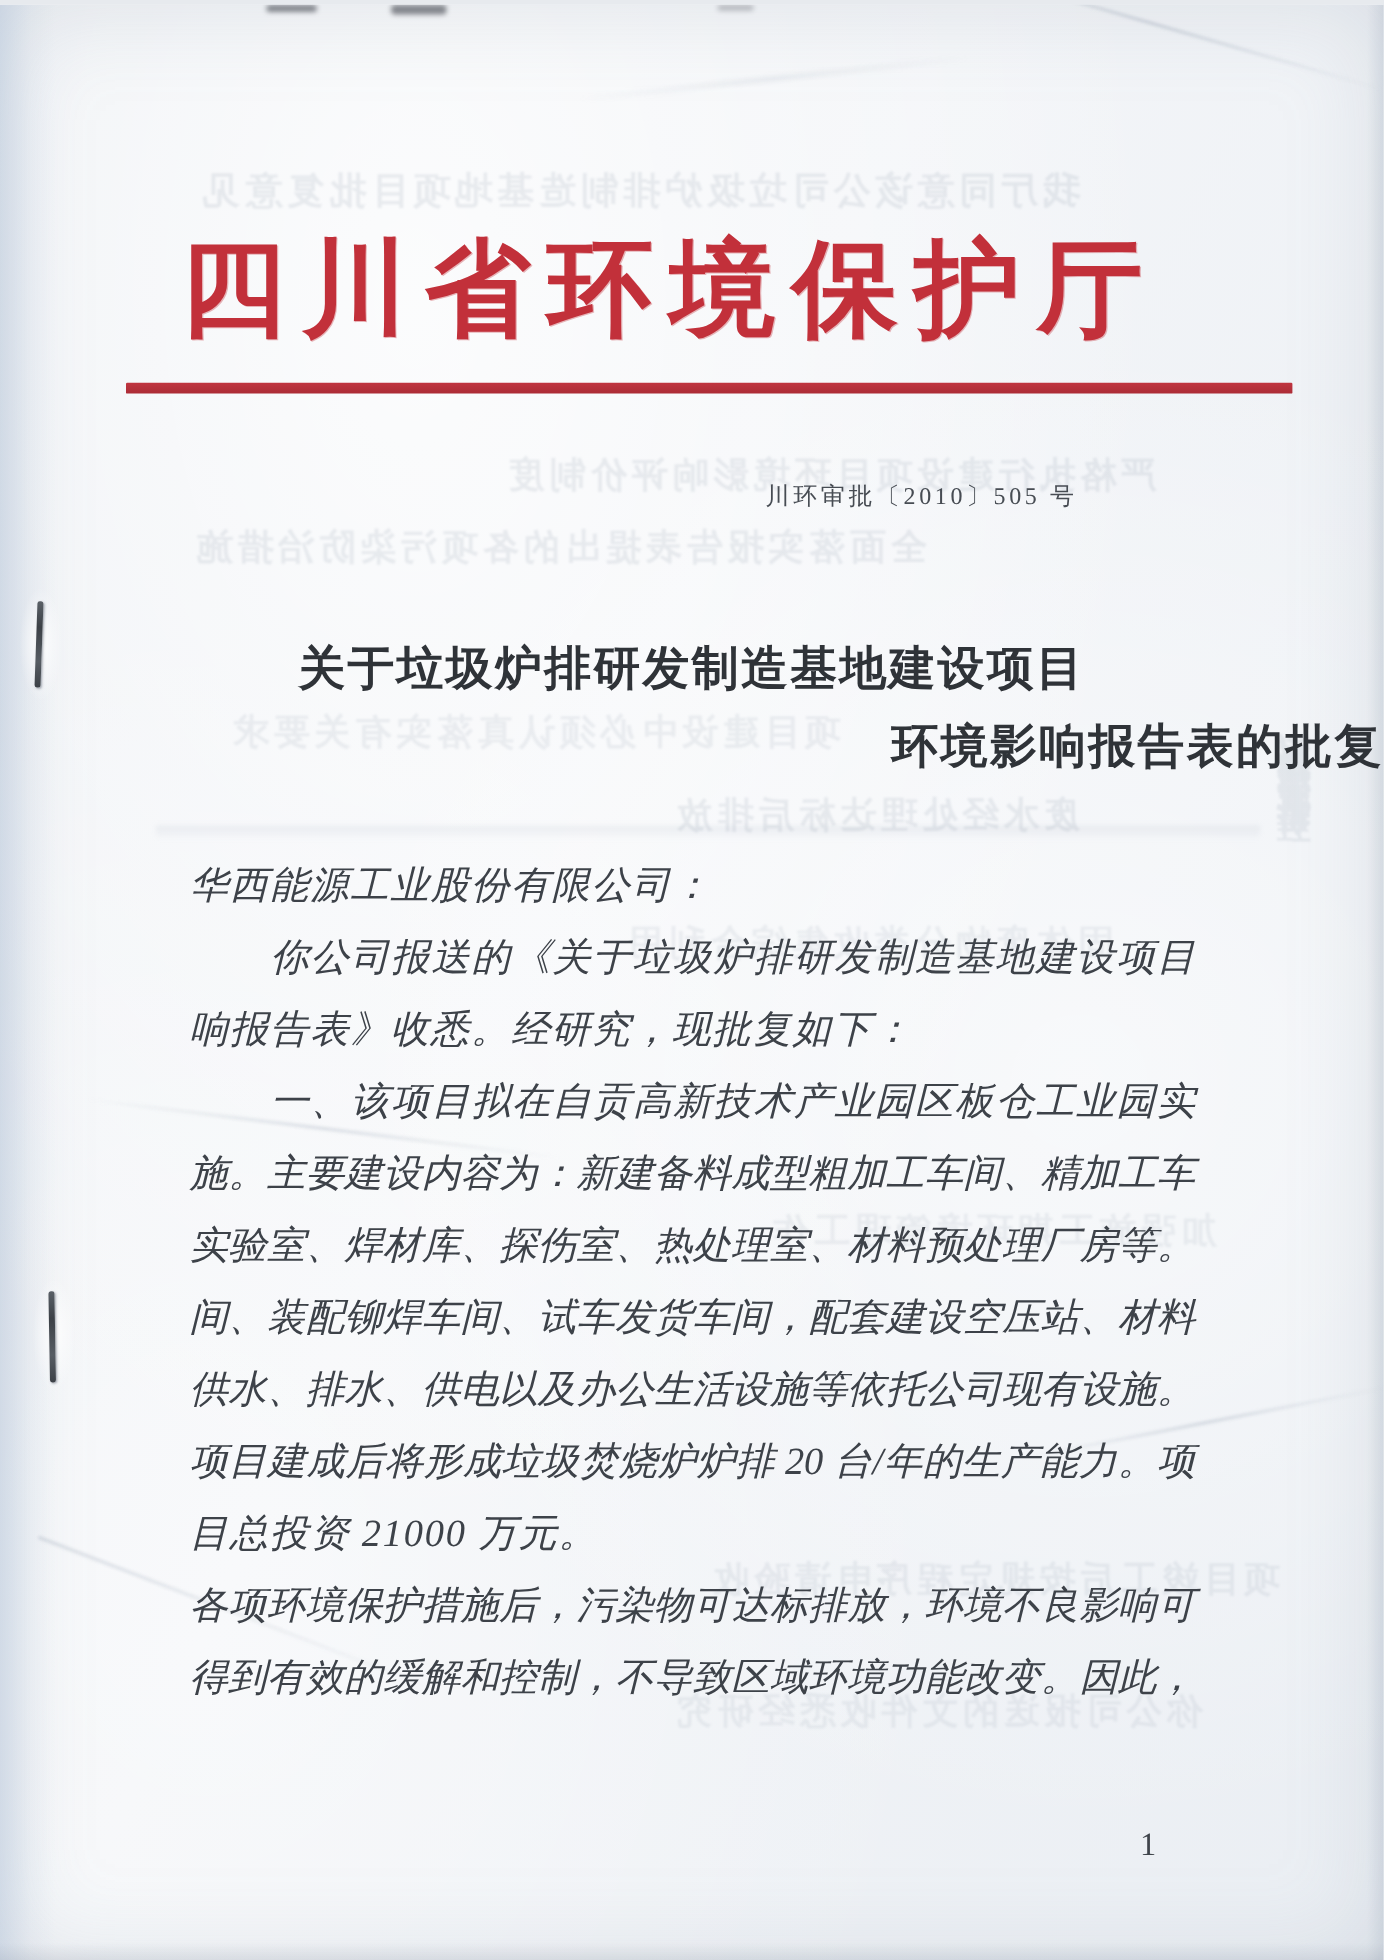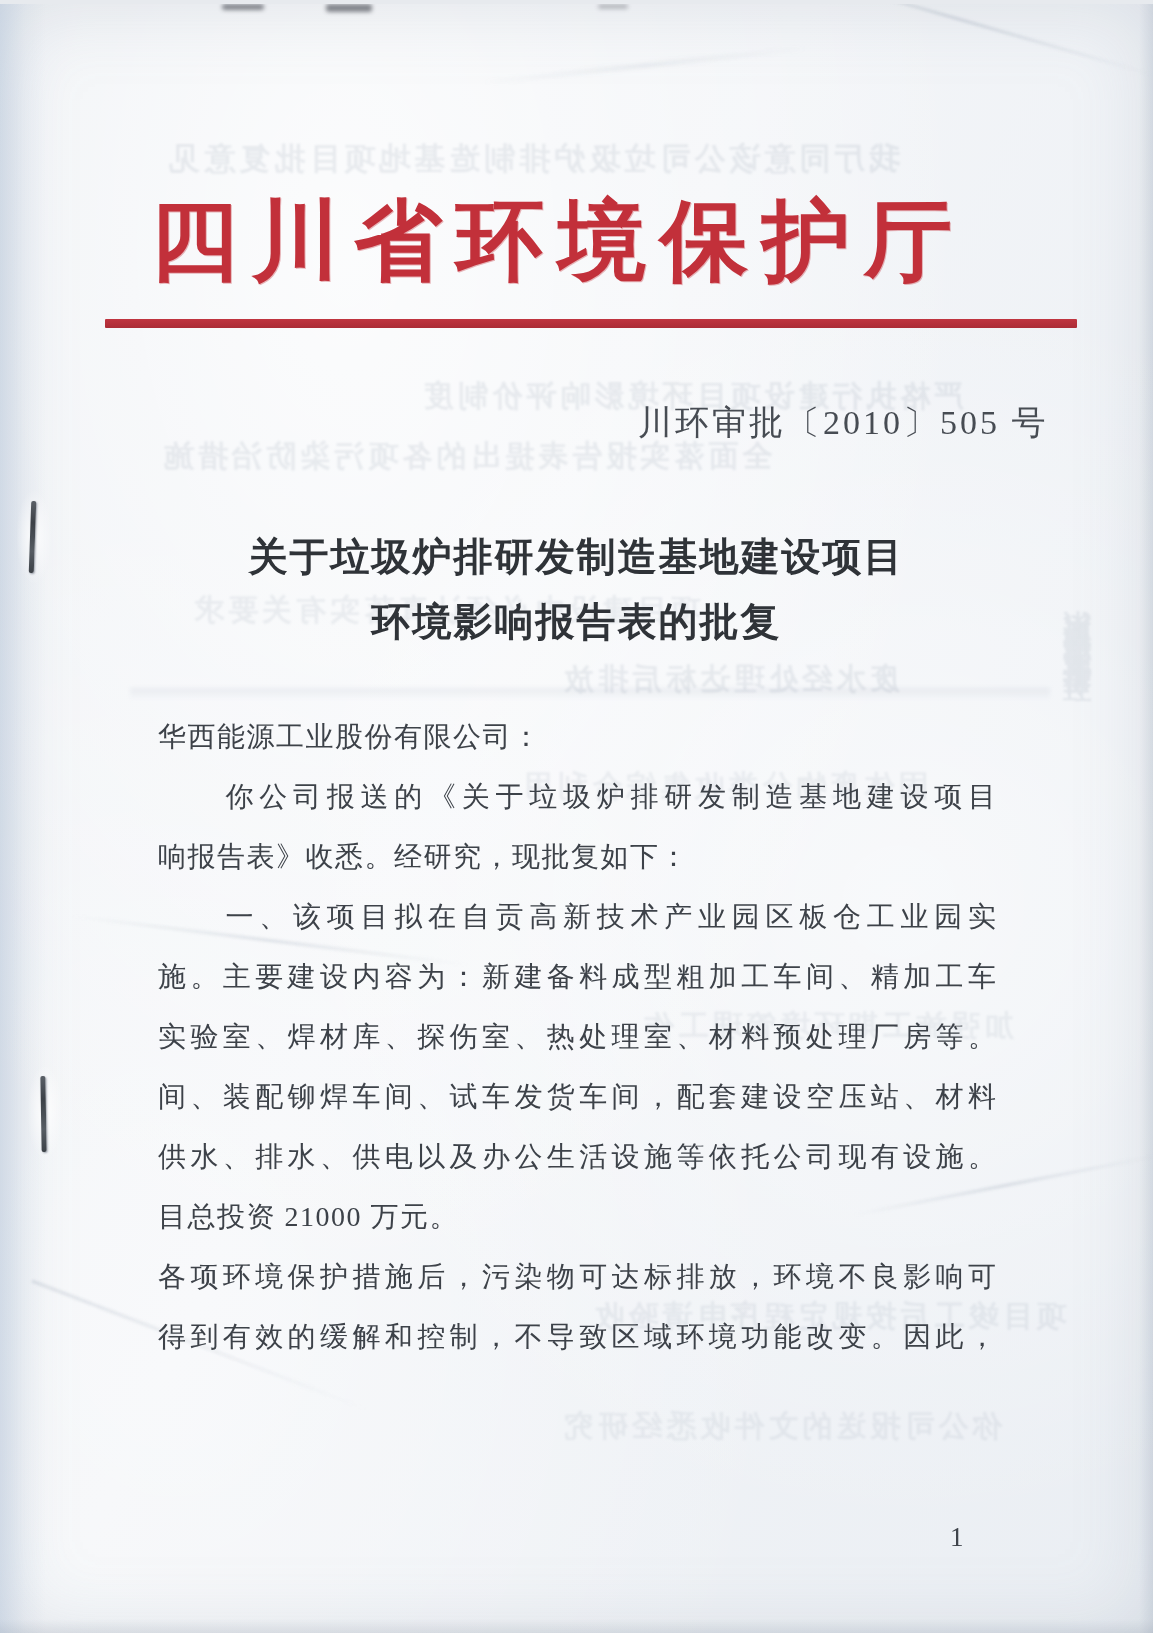--- a/index.html
+++ b/index.html
@@ -70,30 +70,30 @@
   .agency{
     position:absolute;left:150px;top:178px;width:860px;
     font-size:88px;font-weight:bold;letter-spacing:14px;
     color:#c2303a;white-space:nowrap;
     text-shadow:1px 1px 0 rgba(194,48,58,.35);
   }
   .redline{position:absolute;left:105px;top:315px;width:972px;height:9px;
     background:linear-gradient(to bottom,#c03540,#ab2c36);border-radius:1px;}
   .docnum{
     position:absolute;left:638px;top:396px;
-    font-size:34px;color:#474c53;letter-spacing:3px;white-space:nowrap;
+    font-size:20px;color:#474c53;letter-spacing:3px;white-space:nowrap;
   }
   .doc-title{position:absolute;left:0;width:1153px;text-align:center;
     font-weight:bold;color:#2f3338;letter-spacing:2px;}
   .t1{top:526px;font-size:39px;}
-  .t2{top:591px;font-size:39px;}
+  .t2{top:591px;font-size:39px;text-align:right;}
   
   .body-block{position:absolute;left:158px;top:703px;width:838px;}
-  .bl{height:60px;line-height:60px;font-size:28px;color:#3d4249;
-      white-space:nowrap;letter-spacing:1.5px;}
+  .bl{height:60px;line-height:60px;font-size:32px;color:#3d4249;
+      white-space:nowrap;letter-spacing:1.5px;font-style:italic;}
   .bl.j{white-space:normal;letter-spacing:0;
       text-align:justify;text-align-last:justify;}
   .pagenum{position:absolute;left:950px;top:1518px;font-size:27px;color:#3f444b;}
 </style>
 </head>
 <body>
 
 <div class="page">
 
   <div class="edge-left"></div>
@@ -140,20 +140,21 @@
 
   <div class="body-block">
     <div class="bl">华西能源工业股份有限公司：</div>
     <div class="bl j">　　你公司报送的《关于垃圾炉排研发制造基地建设项目</div>
     <div class="bl">响报告表》收悉。经研究，现批复如下：</div>
     <div class="bl j">　　一、该项目拟在自贡高新技术产业园区板仓工业园实</div>
     <div class="bl j">施。主要建设内容为：新建备料成型粗加工车间、精加工车</div>
     <div class="bl j">实验室、焊材库、探伤室、热处理室、材料预处理厂房等。</div>
     <div class="bl j">间、装配铆焊车间、试车发货车间，配套建设空压站、材料</div>
     <div class="bl j">供水、排水、供电以及办公生活设施等依托公司现有设施。</div>
+    <div class="bl j">项目建成后将形成垃圾焚烧炉炉排 20 台/年的生产能力。项</div>
     <div class="bl">目总投资 21000 万元。</div>
     <div class="bl j">各项环境保护措施后，污染物可达标排放，环境不良影响可</div>
     <div class="bl j">得到有效的缓解和控制，不导致区域环境功能改变。因此，</div>
   </div>
 
   <div class="pagenum">1</div>
 
 </div>
 
 </body></html>

